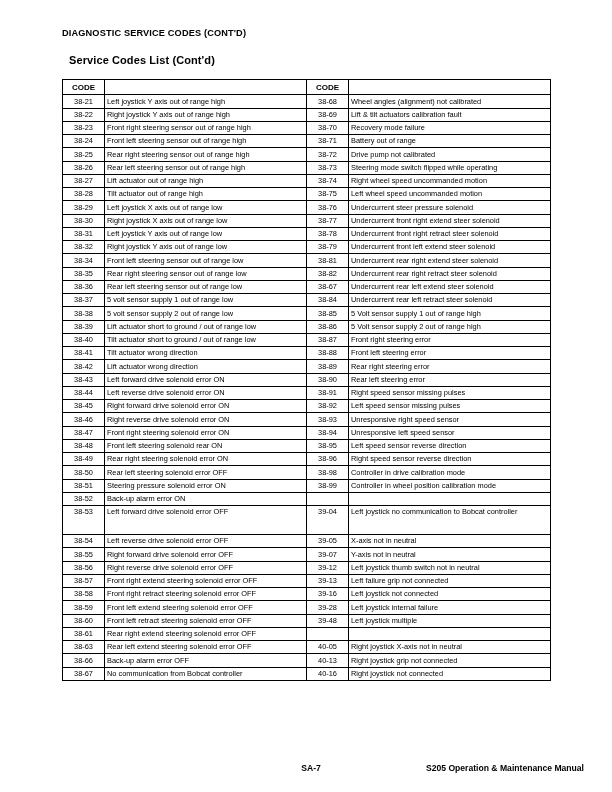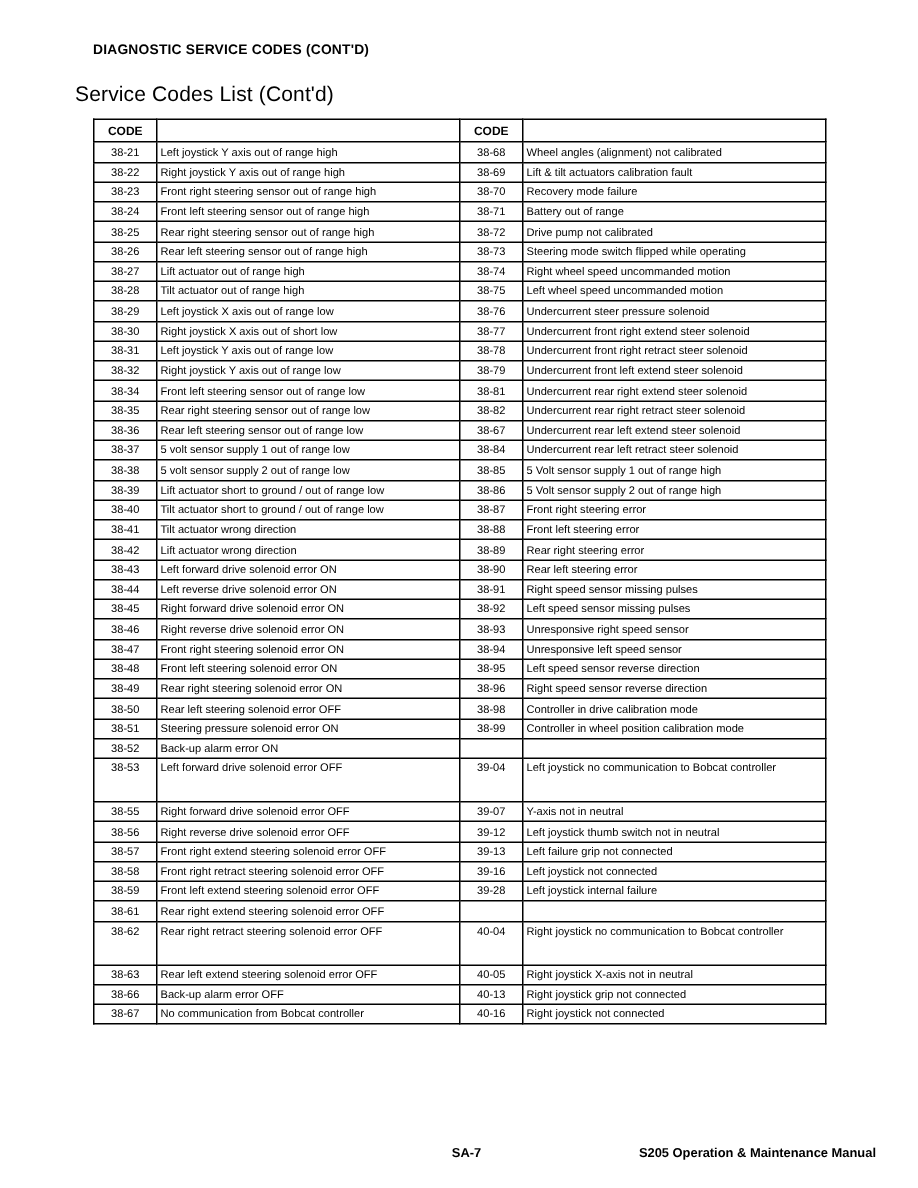--- a/index.html
+++ b/index.html
@@ -25,24 +25,24 @@
     position: absolute;
     left: 62px;
     top: 28px;
     font-size: 9.2px;
     font-weight: bold;
     letter-spacing: 0.15px;
     white-space: nowrap;
   }
   .section-title {
     position: absolute;
-    left: 50px;
+    left: 69px;
     top: 54px;
-    font-size: 14px;
-    font-weight: normal;
+    font-size: 11px;
+    font-weight: bold;
     letter-spacing: 0.1px;
     white-space: nowrap;
   }
   .table-wrap {
     position: absolute;
     left: 62px;
     top: 79px;
     width: 488px;
   }
   table.codes {
@@ -180,21 +180,21 @@
             <td class="desc">Left wheel speed uncommanded motion</td>
           </tr>
           <tr>
             <td class="code">38-29</td>
             <td class="desc">Left joystick X axis out of range low</td>
             <td class="code">38-76</td>
             <td class="desc">Undercurrent steer pressure solenoid</td>
           </tr>
           <tr>
             <td class="code">38-30</td>
-            <td class="desc">Right joystick X axis out of short low</td>
+            <td class="desc">Right joystick X axis out of range low</td>
             <td class="code">38-77</td>
             <td class="desc">Undercurrent front right extend steer solenoid</td>
           </tr>
           <tr>
             <td class="code">38-31</td>
             <td class="desc">Left joystick Y axis out of range low</td>
             <td class="code">38-78</td>
             <td class="desc">Undercurrent front right retract steer solenoid</td>
           </tr>
           <tr>
@@ -282,21 +282,21 @@
             <td class="desc">Unresponsive right speed sensor</td>
           </tr>
           <tr>
             <td class="code">38-47</td>
             <td class="desc">Front right steering solenoid error ON</td>
             <td class="code">38-94</td>
             <td class="desc">Unresponsive left speed sensor</td>
           </tr>
           <tr>
             <td class="code">38-48</td>
-            <td class="desc">Front left steering solenoid error ON</td>
+            <td class="desc">Front left steering solenoid rear ON</td>
             <td class="code">38-95</td>
             <td class="desc">Left speed sensor reverse direction</td>
           </tr>
           <tr>
             <td class="code">38-49</td>
             <td class="desc">Rear right steering solenoid error ON</td>
             <td class="code">38-96</td>
             <td class="desc">Right speed sensor reverse direction</td>
           </tr>
           <tr>
@@ -317,20 +317,26 @@
             <td class="code"></td>
             <td class="desc"></td>
           </tr>
           <tr class="tall">
             <td class="code">38-53</td>
             <td class="desc">Left forward drive solenoid error OFF</td>
             <td class="code">39-04</td>
             <td class="desc">Left joystick no communication to Bobcat controller</td>
           </tr>
           <tr>
+            <td class="code">38-54</td>
+            <td class="desc">Left reverse drive solenoid error OFF</td>
+            <td class="code">39-05</td>
+            <td class="desc">X-axis not in neutral</td>
+          </tr>
+          <tr>
             <td class="code">38-55</td>
             <td class="desc">Right forward drive solenoid error OFF</td>
             <td class="code">39-07</td>
             <td class="desc">Y-axis not in neutral</td>
           </tr>
           <tr>
             <td class="code">38-56</td>
             <td class="desc">Right reverse drive solenoid error OFF</td>
             <td class="code">39-12</td>
             <td class="desc">Left joystick thumb switch not in neutral</td>
@@ -347,31 +353,31 @@
             <td class="code">39-16</td>
             <td class="desc">Left joystick not connected</td>
           </tr>
           <tr>
             <td class="code">38-59</td>
             <td class="desc">Front left extend steering solenoid error OFF</td>
             <td class="code">39-28</td>
             <td class="desc">Left joystick internal failure</td>
           </tr>
           <tr>
+            <td class="code">38-60</td>
+            <td class="desc">Front left retract steering solenoid error OFF</td>
+            <td class="code">39-48</td>
+            <td class="desc">Left joystick multiple</td>
+          </tr>
+          <tr>
             <td class="code">38-61</td>
             <td class="desc">Rear right extend steering solenoid error OFF</td>
             <td class="code"></td>
             <td class="desc"></td>
           </tr>
-          <tr class="tall">
-            <td class="code">38-62</td>
-            <td class="desc">Rear right retract steering solenoid error OFF</td>
-            <td class="code">40-04</td>
-            <td class="desc">Right joystick no communication to Bobcat controller</td>
-          </tr>
           <tr>
             <td class="code">38-63</td>
             <td class="desc">Rear left extend steering solenoid error OFF</td>
             <td class="code">40-05</td>
             <td class="desc">Right joystick X-axis not in neutral</td>
           </tr>
           <tr>
             <td class="code">38-66</td>
             <td class="desc">Back-up alarm error OFF</td>
             <td class="code">40-13</td>

